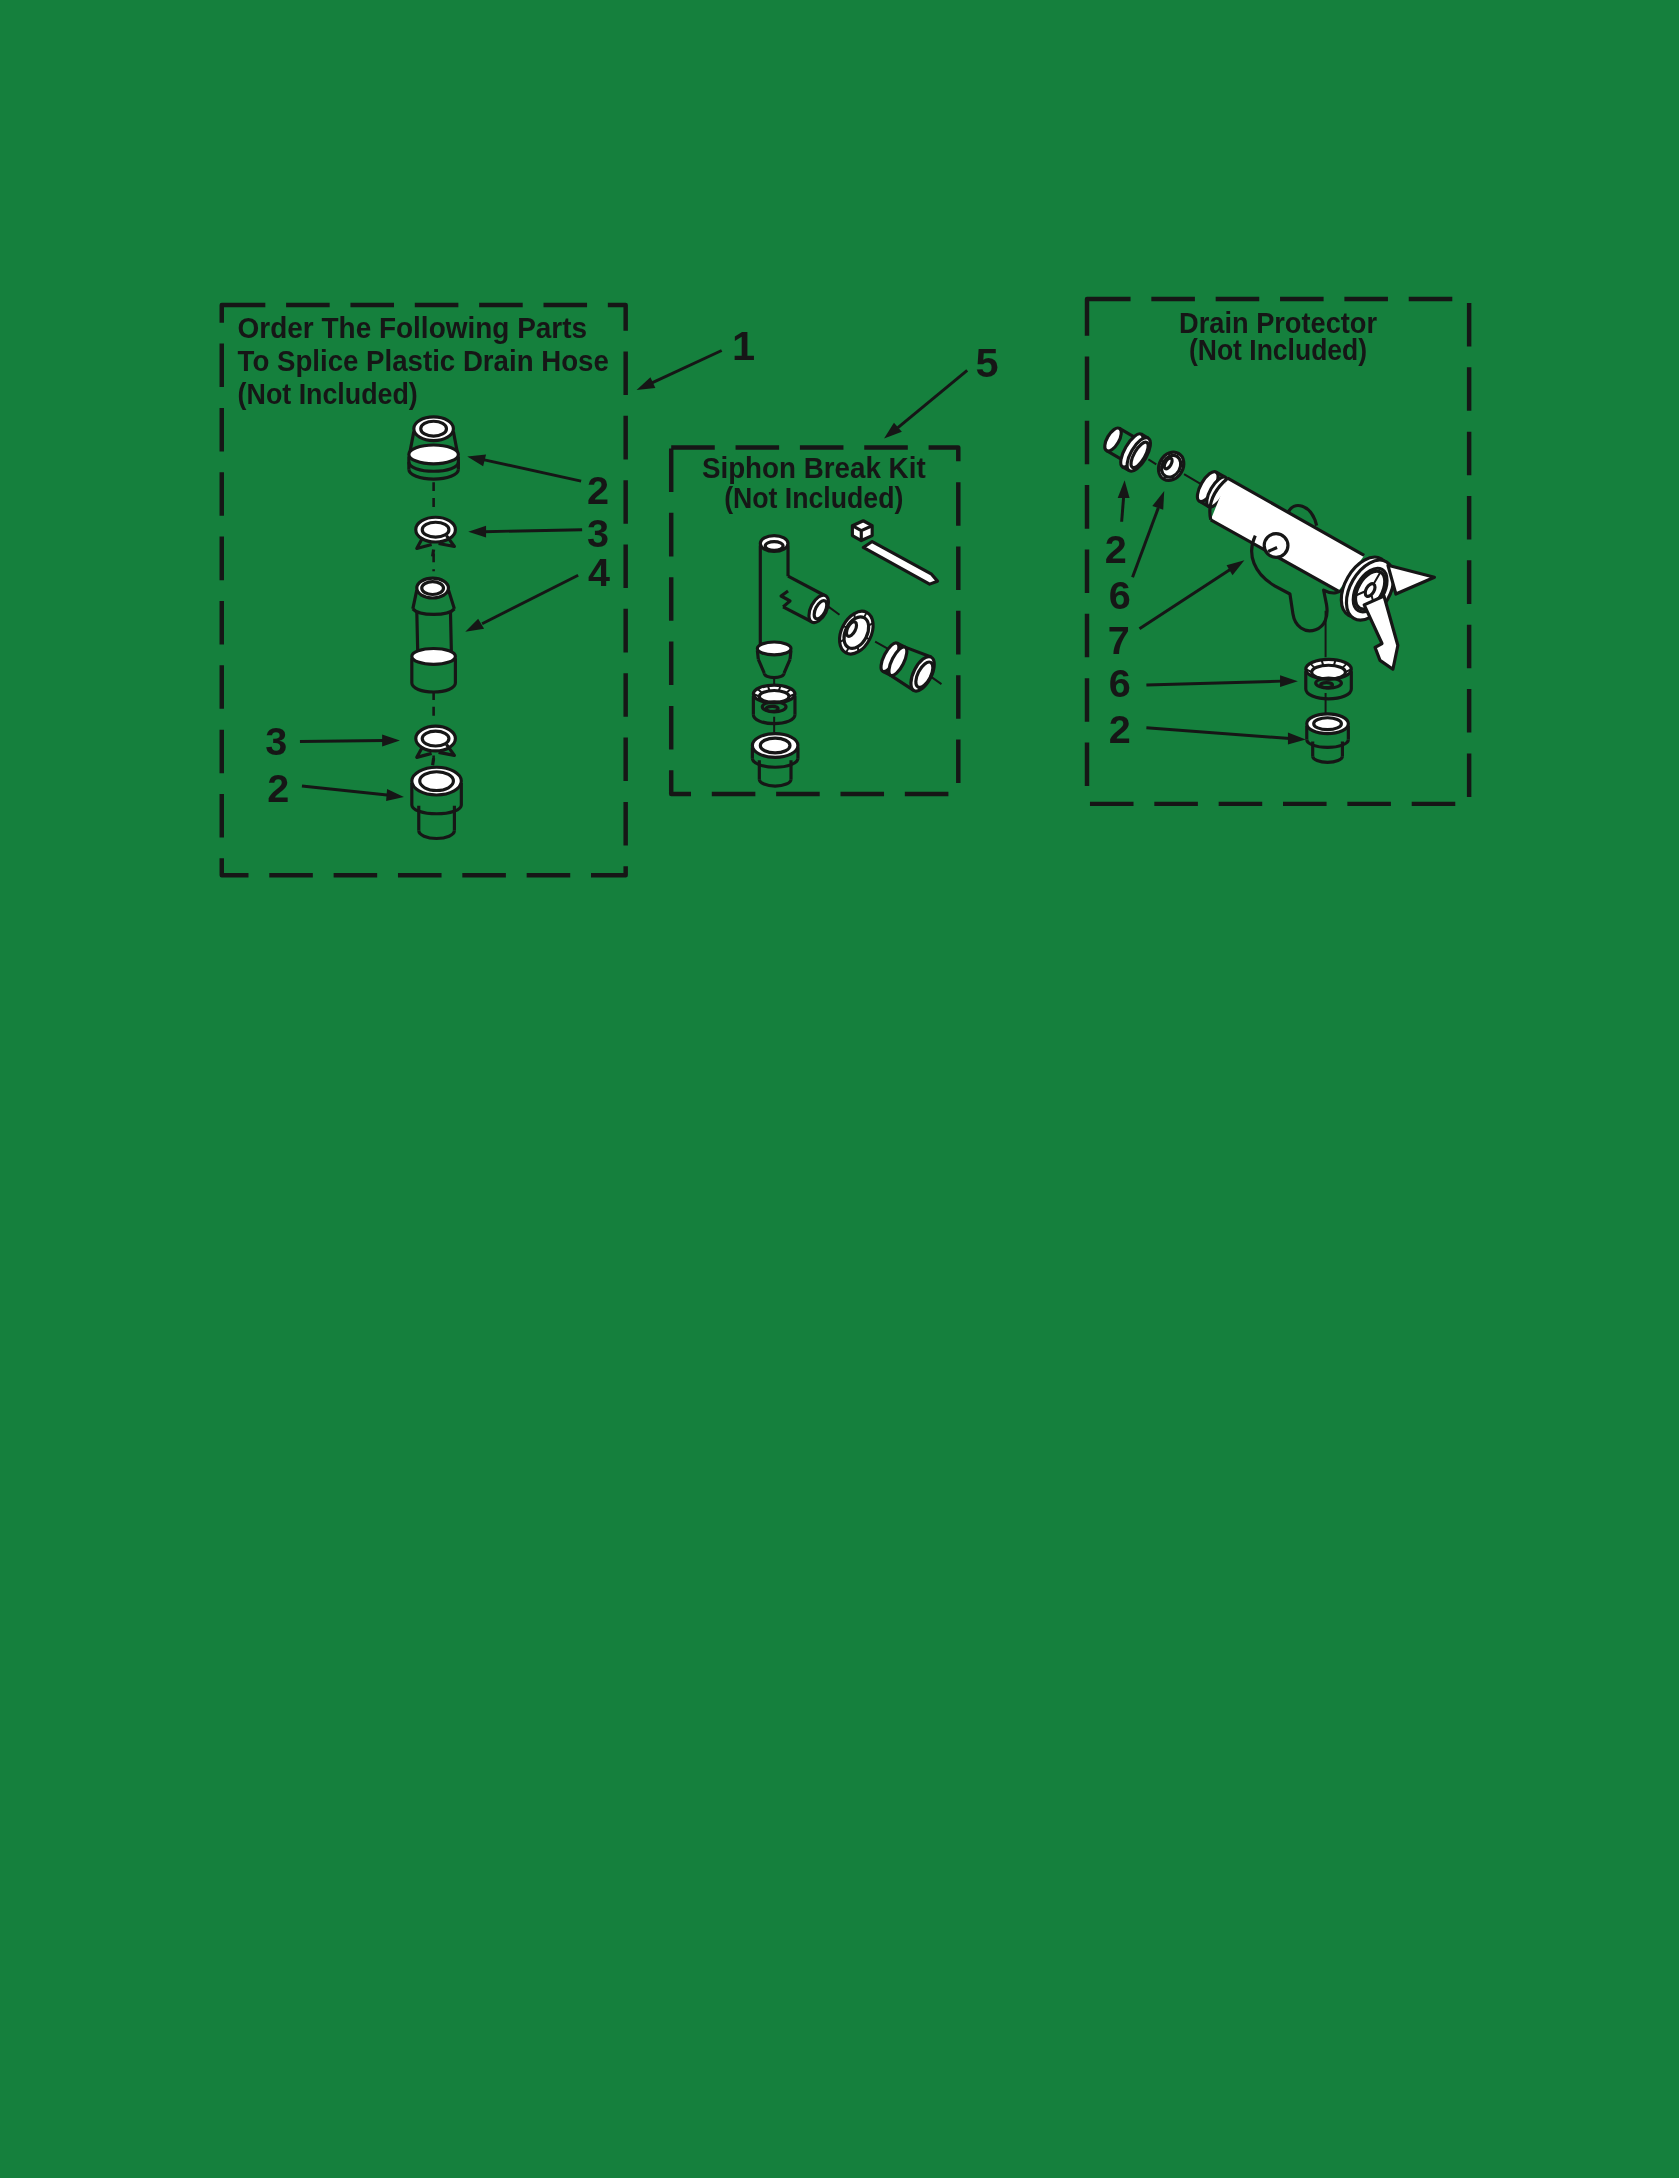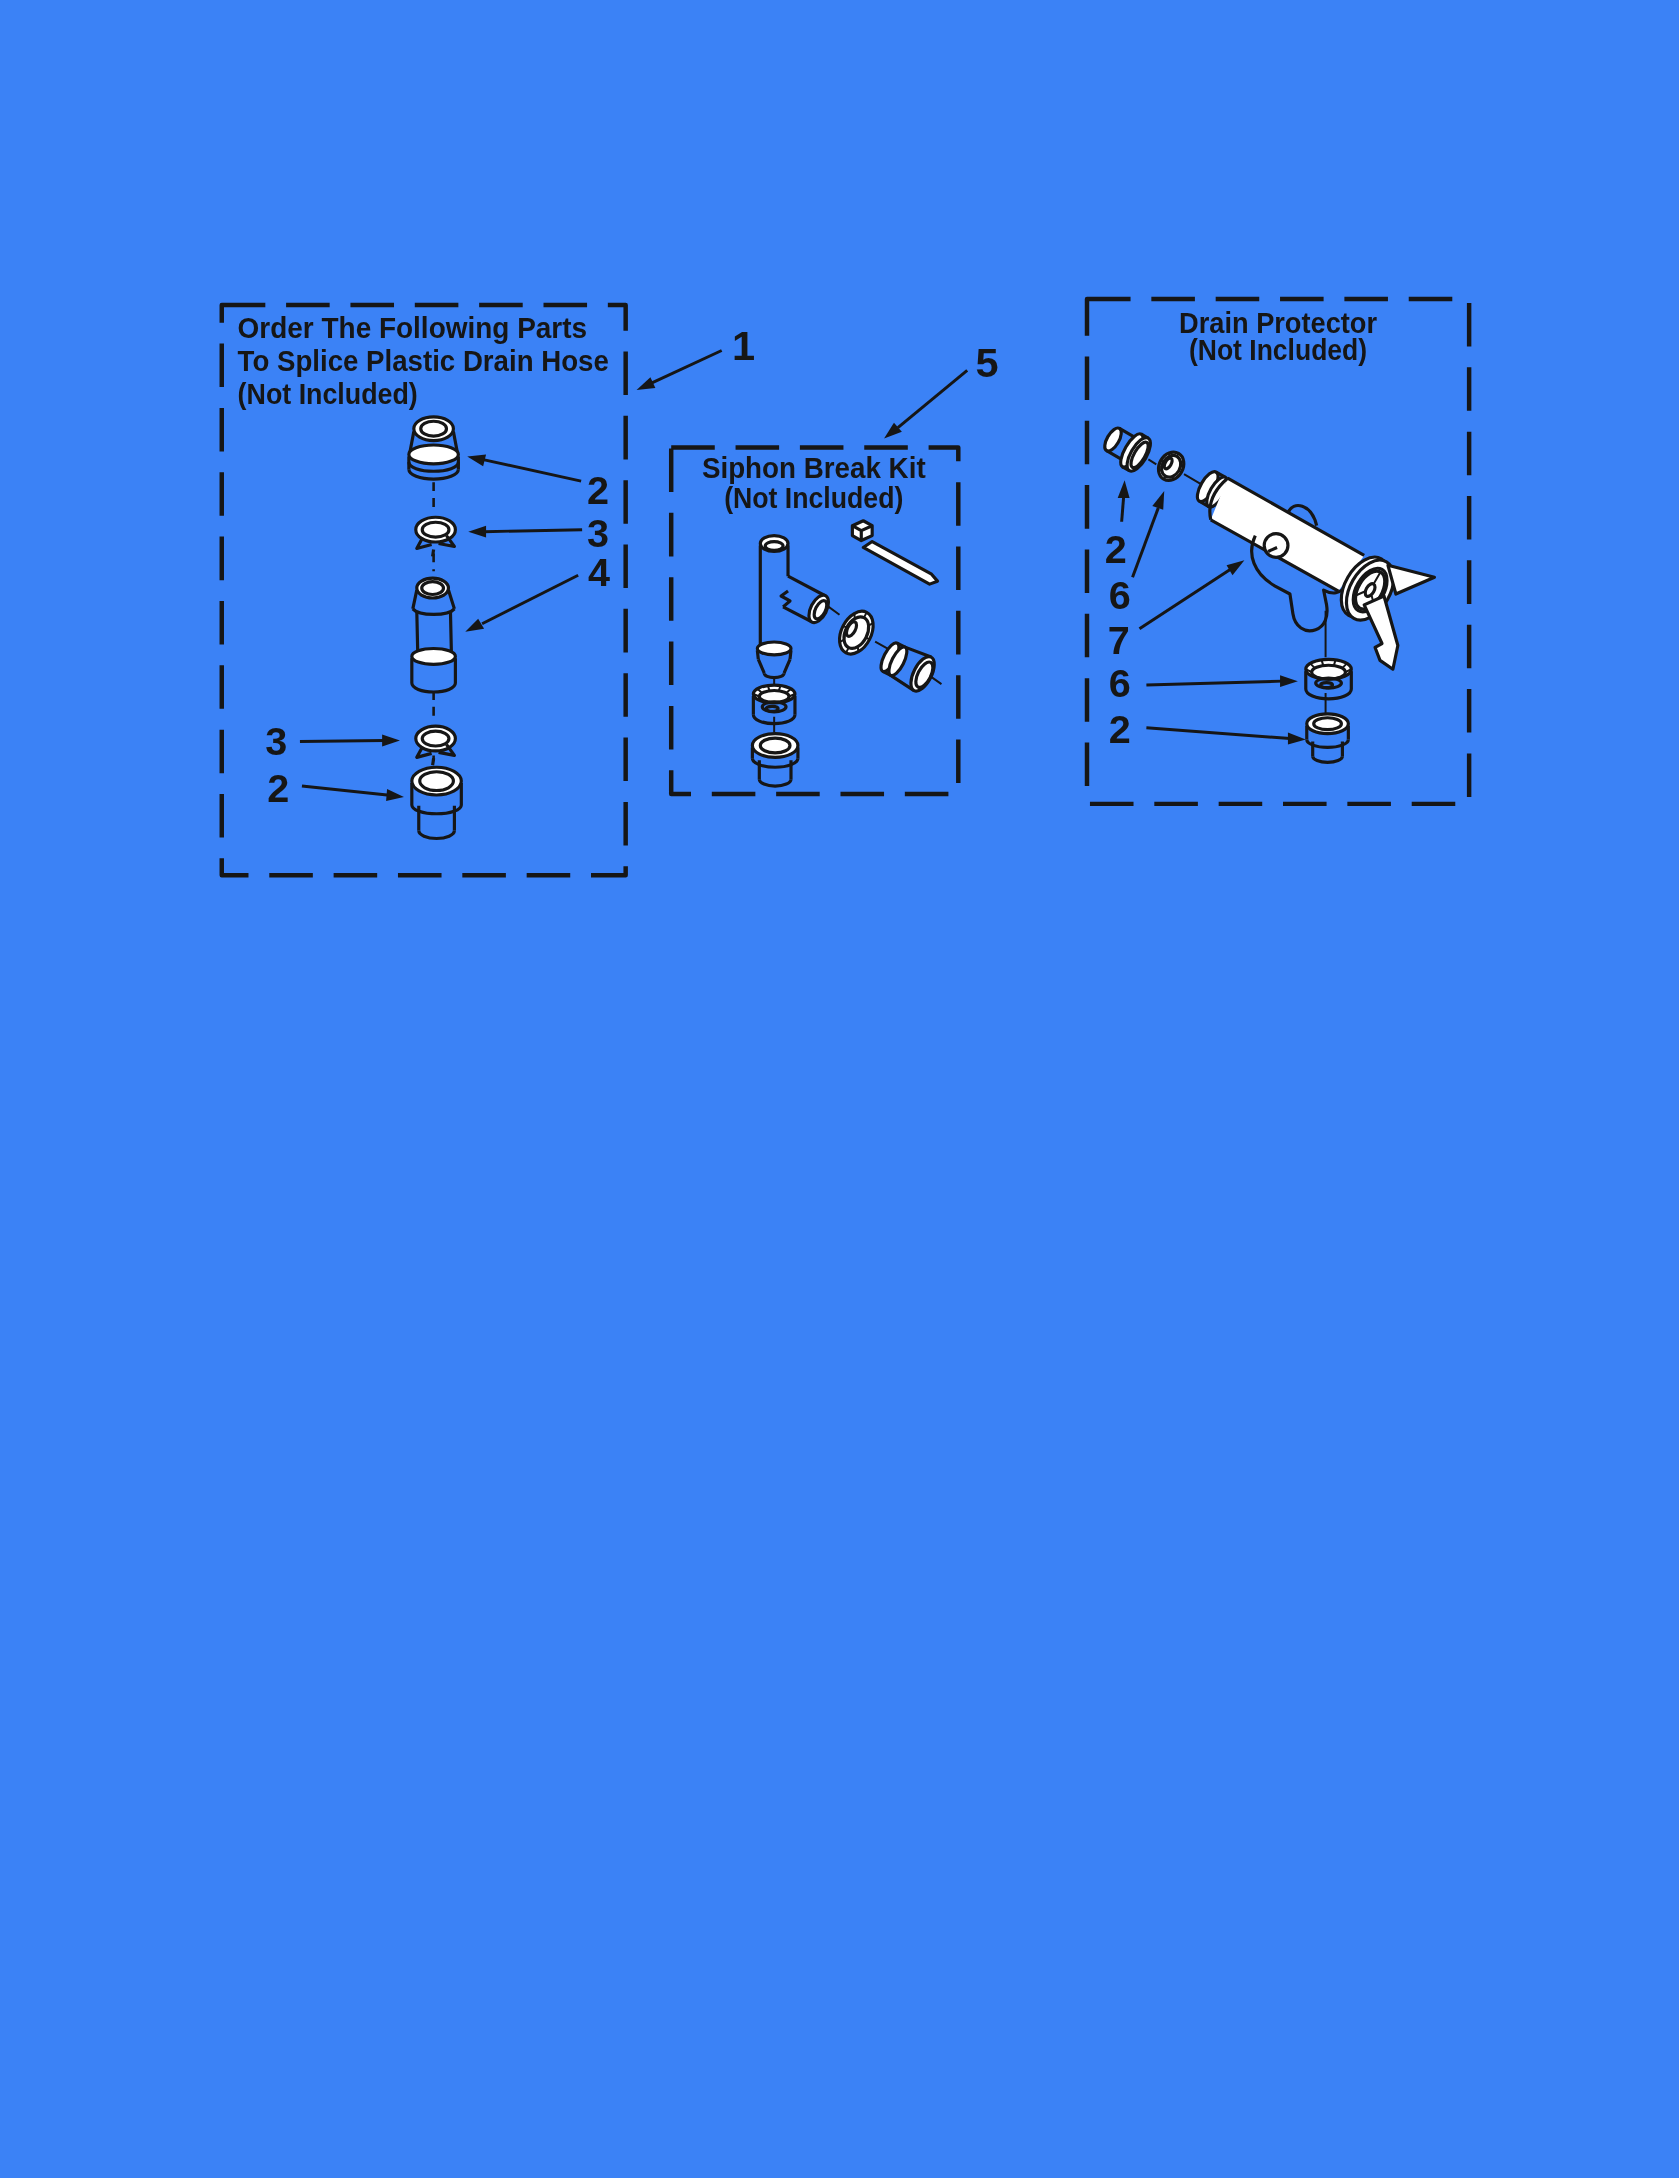--- a/index.html
+++ b/index.html
@@ -1,16 +1,16 @@
 <!DOCTYPE html>
 <html><head>
 <meta charset="utf-8">
 <style>
   html,body{margin:0;padding:0;background:#ffffff;}
-  .page{position:relative;width:1679px;height:2178px;background:#3b82f6;overflow:hidden;
+  .page{position:relative;width:1679px;height:2178px;background:#15803d;overflow:hidden;
         font-family:"Liberation Sans",sans-serif;}
   svg{position:absolute;left:0;top:0;}
   svg *{stroke-linejoin:round;stroke-linecap:butt;}
   .boxd{fill:none;stroke:#161616;stroke-width:4.5;stroke-dasharray:44 21;}
   .ln{fill:none;stroke:#161616;stroke-width:3.2;}
   .fw{fill:#ffffff;stroke:#161616;stroke-width:3.2;}
   .fwn{fill:#ffffff;stroke:none;}
   .thin{fill:none;stroke:#161616;stroke-width:2;}
   .dash{fill:none;stroke:#161616;stroke-width:2.6;stroke-dasharray:9 7;}
   .ash{fill:none;stroke:#161616;stroke-width:3;}

